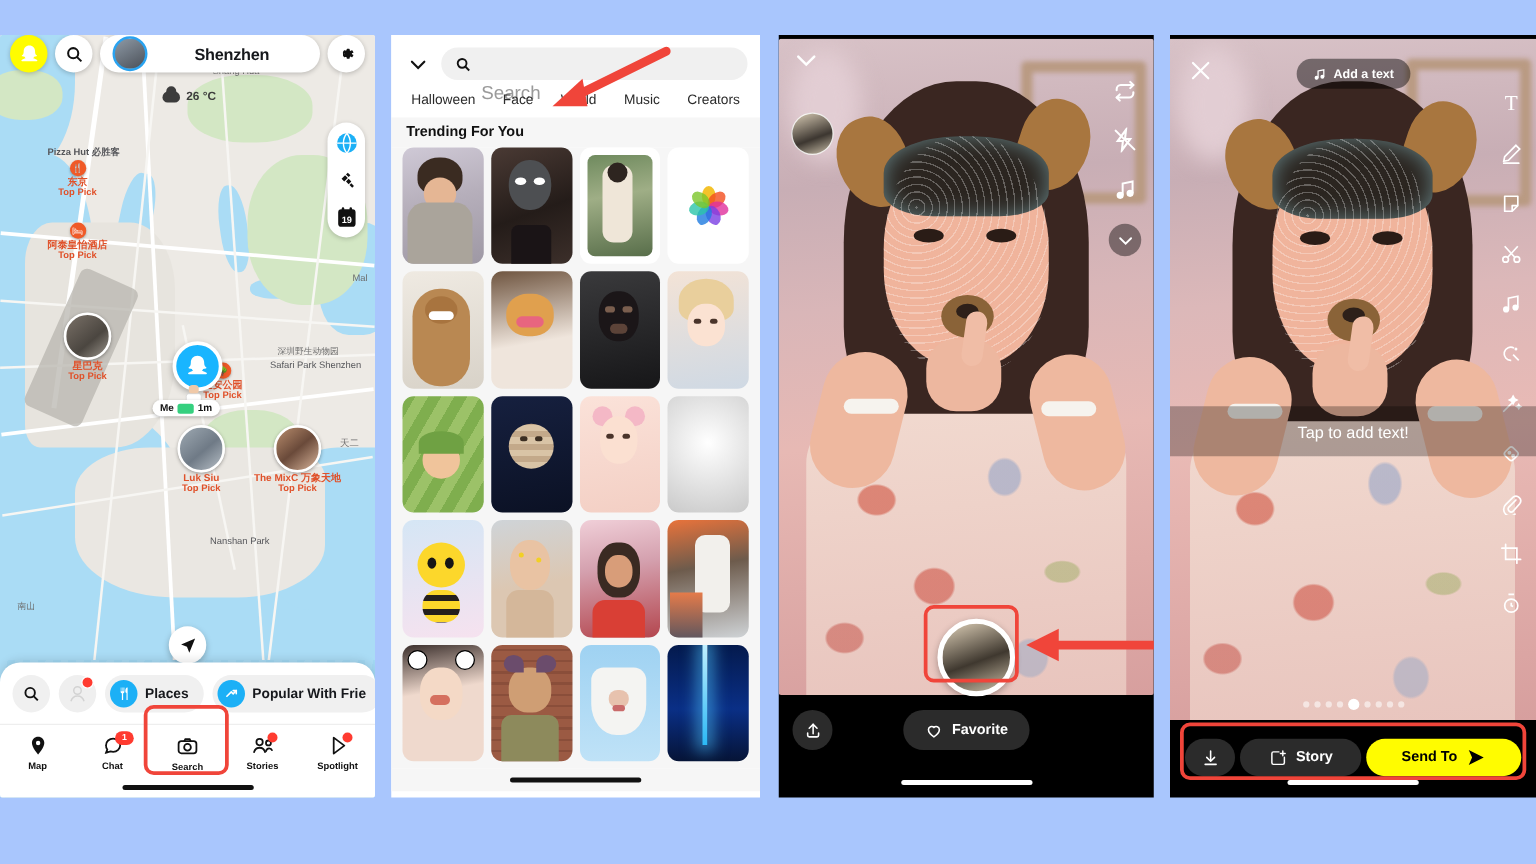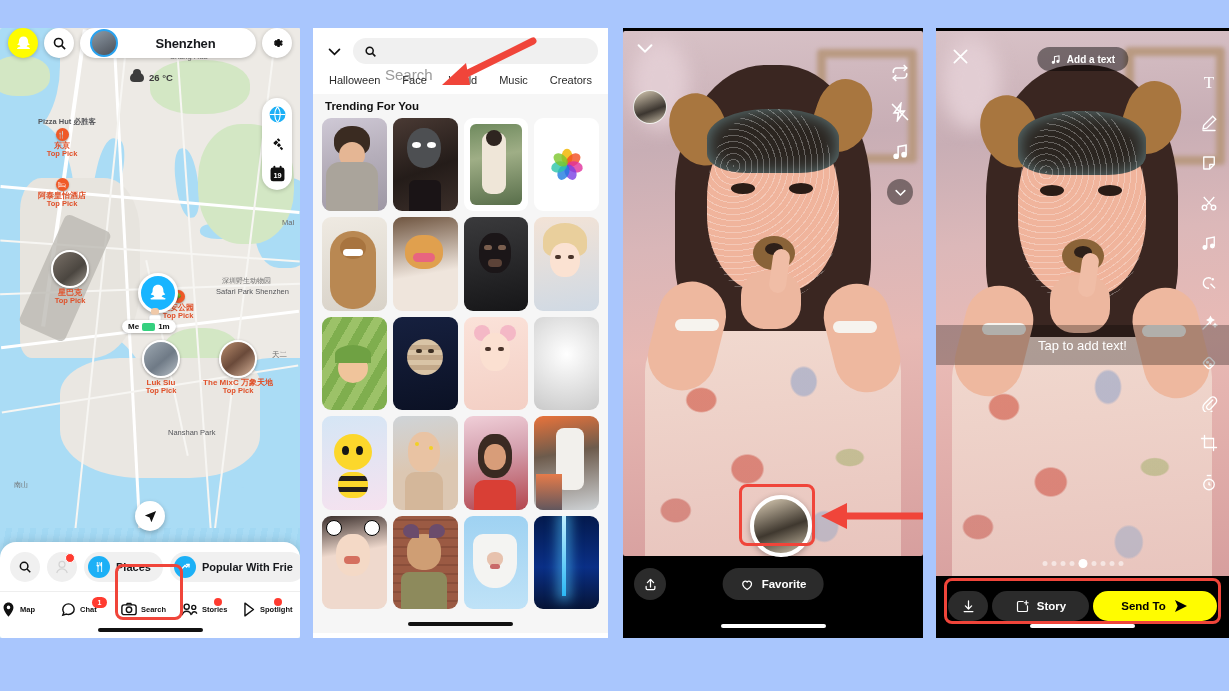--- a/index.html
+++ b/index.html
@@ -67,21 +67,21 @@
   .sheet{position:absolute;left:0;right:0;bottom:0;background:#fff;border-radius:16px 16px 0 0;
          box-shadow:0 -2px 8px rgba(0,0,0,.12);}
   .chiprow{display:flex;align-items:center;gap:7px;padding:10px 8px 9px 10px;overflow:hidden;}
   .chip{height:30px;border-radius:16px;background:#f0f0f0;display:flex;align-items:center;gap:6px;
         padding:0 12px 0 4px;font-size:11px;font-weight:bold;color:#16181c;flex:0 0 auto;}
   .chip.round{width:30px;padding:0;justify-content:center;position:relative;}
   .chip .ic{width:22px;height:22px;border-radius:50%;background:#1cb0f6;display:flex;
             align-items:center;justify-content:center;flex:0 0 auto;}
   .dot-red{position:absolute;right:2px;top:1px;width:8px;height:8px;border-radius:50%;background:#ff3b30;border:1.5px solid #fff;}
   .tabbar{display:flex;border-top:1px solid #eee;padding:8px 0 4px;}
-  .tab{flex:1;display:flex;flex-direction:row;align-items:center;gap:3px;position:relative;}
+  .tab{flex:1;display:flex;flex-direction:column;align-items:center;gap:3px;position:relative;}
   .tab .lbl{font-size:7.5px;color:#111;font-weight:bold;}
   .tab .badge{position:absolute;left:50%;top:-3px;margin-left:2px;min-width:11px;height:11px;
               border-radius:6px;background:#ff3b30;color:#fff;font-size:7px;font-weight:bold;
               display:flex;align-items:center;justify-content:center;padding:0 2px;}
   .tab .pipdot{position:absolute;left:50%;top:-2px;margin-left:4px;width:8px;height:8px;border-radius:50%;background:#ff3b30;}
   .homebar{height:16px;display:flex;align-items:center;justify-content:center;}
   .homebar i{display:block;width:105px;height:4px;border-radius:3px;background:#111;}
   .homebar.light i{background:#fff;}
 
   .hl{position:absolute;border:3px solid #f0453a;border-radius:8px;box-sizing:border-box;pointer-events:none;}

